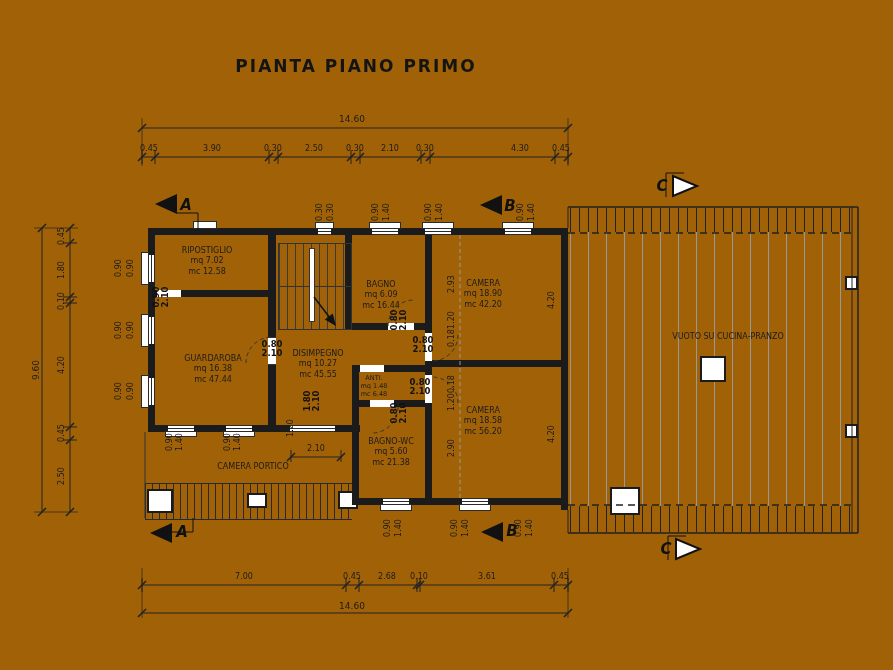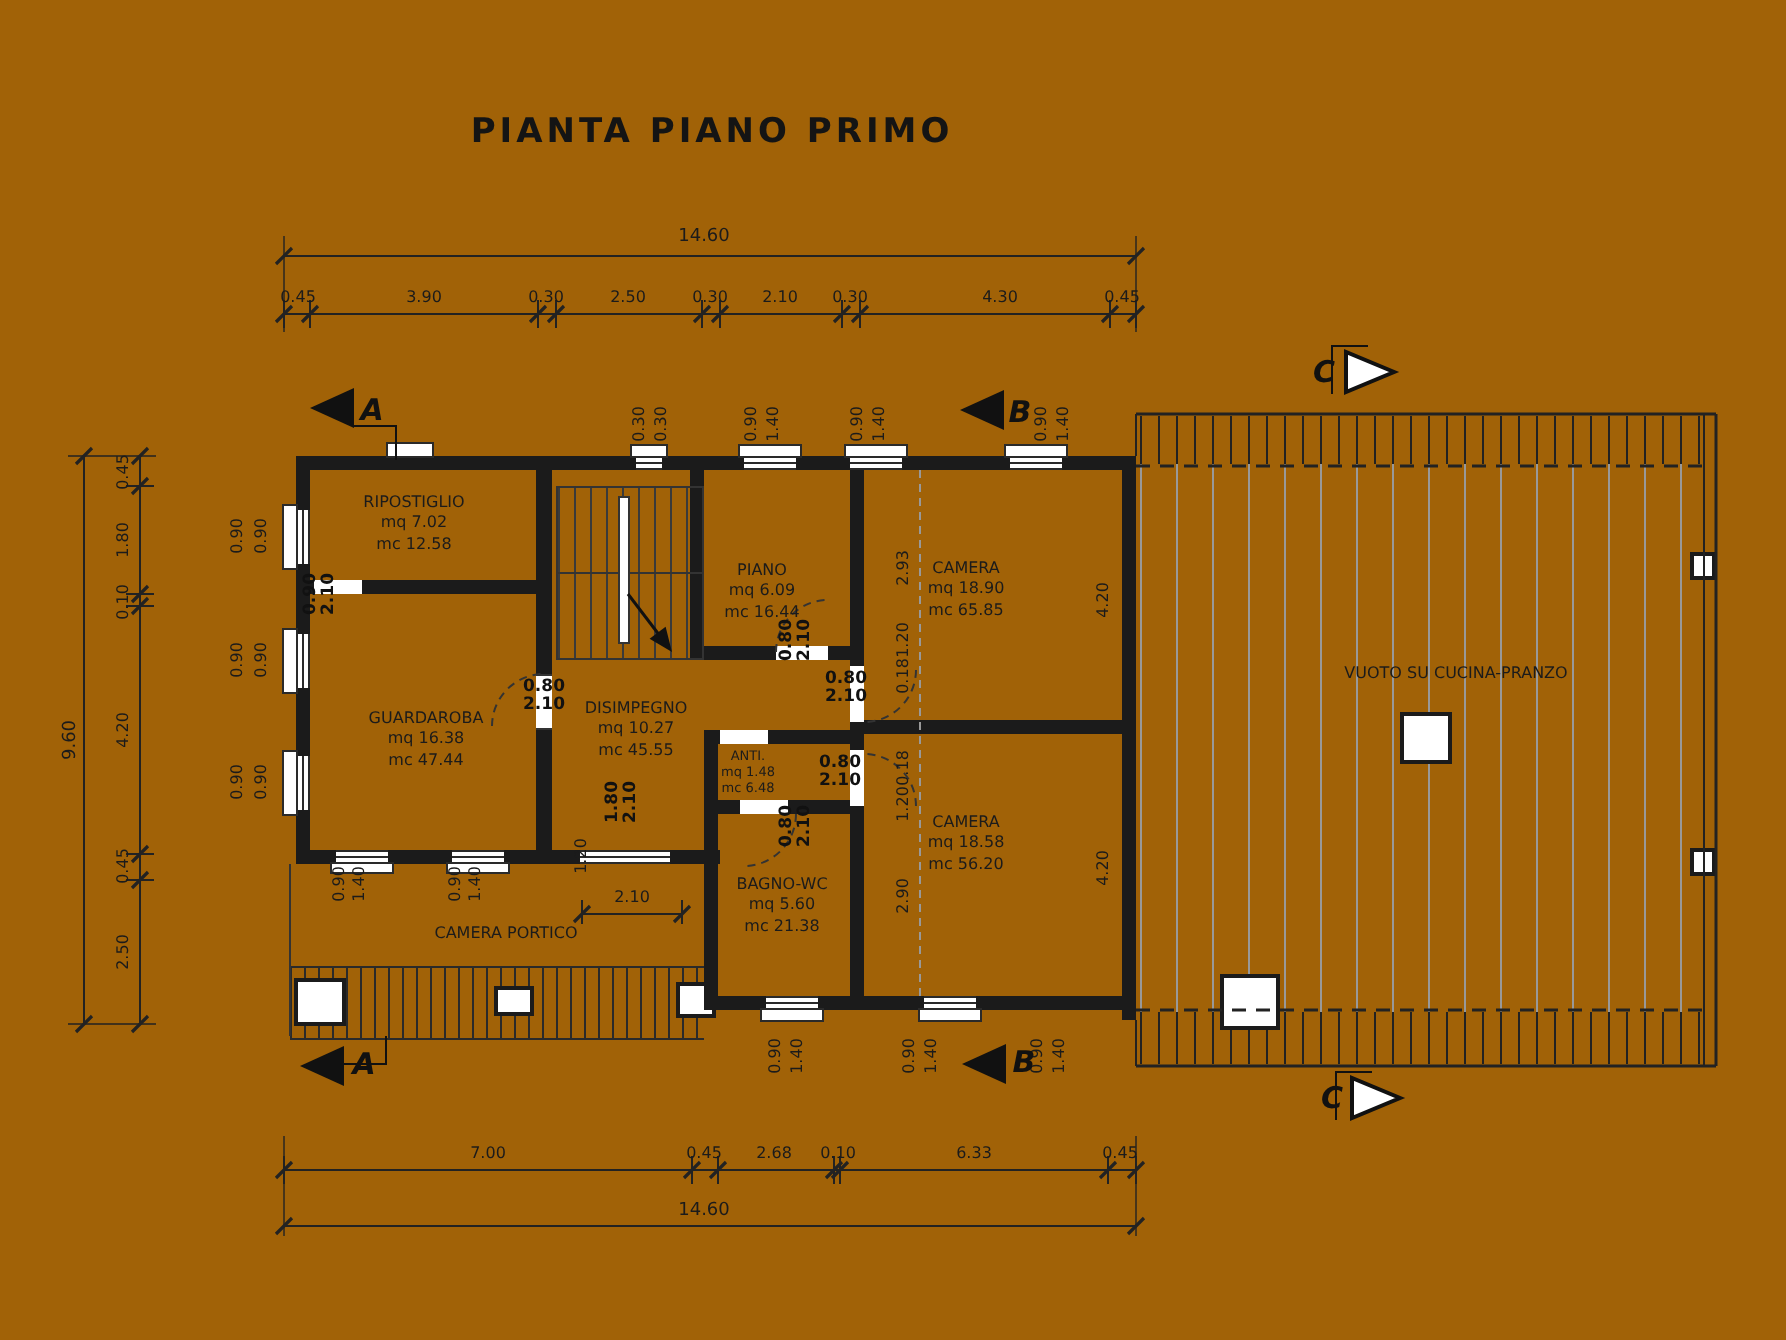--- a/index.html
+++ b/index.html
@@ -165,28 +165,28 @@
   </svg>
 
   <div class="lbl big" style="left:352px;top:119px">14.60</div>
   <div class="lbl" style="left:149px;top:149px">0.45</div>
   <div class="lbl" style="left:212px;top:149px">3.90</div>
   <div class="lbl" style="left:273px;top:149px">0.30</div>
   <div class="lbl" style="left:314px;top:149px">2.50</div>
   <div class="lbl" style="left:355px;top:149px">0.30</div>
   <div class="lbl" style="left:390px;top:149px">2.10</div>
   <div class="lbl" style="left:425px;top:149px">0.30</div>
-  <div class="lbl" style="left:500px;top:149px">4.30</div>
+  <div class="lbl" style="left:520px;top:149px">4.30</div>
   <div class="lbl" style="left:561px;top:149px">0.45</div>
 
   <div class="lbl" style="left:244px;top:577px">7.00</div>
   <div class="lbl" style="left:352px;top:577px">0.45</div>
   <div class="lbl" style="left:387px;top:577px">2.68</div>
   <div class="lbl" style="left:419px;top:577px">0.10</div>
-  <div class="lbl" style="left:487px;top:577px">6.33</div>
+  <div class="lbl" style="left:487px;top:577px">3.61</div>
   <div class="lbl" style="left:560px;top:577px">0.45</div>
   <div class="lbl big" style="left:352px;top:606px">14.60</div>
 
   <div class="lbl rot big" style="left:36px;top:370px">9.60</div>
   <div class="lbl rot" style="left:62px;top:236px">0.45</div>
   <div class="lbl rot" style="left:62px;top:270px">1.80</div>
   <div class="lbl rot" style="left:62px;top:301px">0.10</div>
   <div class="lbl rot" style="left:62px;top:365px">4.20</div>
   <div class="lbl rot" style="left:62px;top:433px">0.45</div>
   <div class="lbl rot" style="left:62px;top:476px">2.50</div>
@@ -233,21 +233,21 @@
     <div class="nm">RIPOSTIGLIO</div>
     <div>mq 7.02</div>
     <div>mc 12.58</div>
   </div>
   <div class="room" style="left:213px;top:370px">
     <div class="nm">GUARDAROBA</div>
     <div>mq 16.38</div>
     <div>mc 47.44</div>
   </div>
   <div class="room" style="left:381px;top:296px">
-    <div class="nm">PIANO</div>
+    <div class="nm">BAGNO</div>
     <div>mq 6.09</div>
     <div>mc 16.44</div>
   </div>
   <div class="room" style="left:318px;top:365px">
     <div class="nm">DISIMPEGNO</div>
     <div>mq 10.27</div>
     <div>mc 45.55</div>
   </div>
   <div class="room small" style="left:374px;top:386px">
     <div class="nm">ANTI.</div>
@@ -255,21 +255,21 @@
     <div>mc 6.48</div>
   </div>
   <div class="room" style="left:391px;top:453px">
     <div class="nm">BAGNO-WC</div>
     <div>mq 5.60</div>
     <div>mc 21.38</div>
   </div>
   <div class="room" style="left:483px;top:295px">
     <div class="nm">CAMERA</div>
     <div>mq 18.90</div>
-    <div>mc 65.85</div>
+    <div>mc 42.20</div>
   </div>
   <div class="room" style="left:483px;top:422px">
     <div class="nm">CAMERA</div>
     <div>mq 18.58</div>
     <div>mc 56.20</div>
   </div>
   <div class="room" style="left:253px;top:467px">CAMERA PORTICO</div>
   <div class="room" style="left:728px;top:337px">VUOTO SU CUCINA-PRANZO</div>
 
   <div class="door2" style="left:272px;top:349px">

